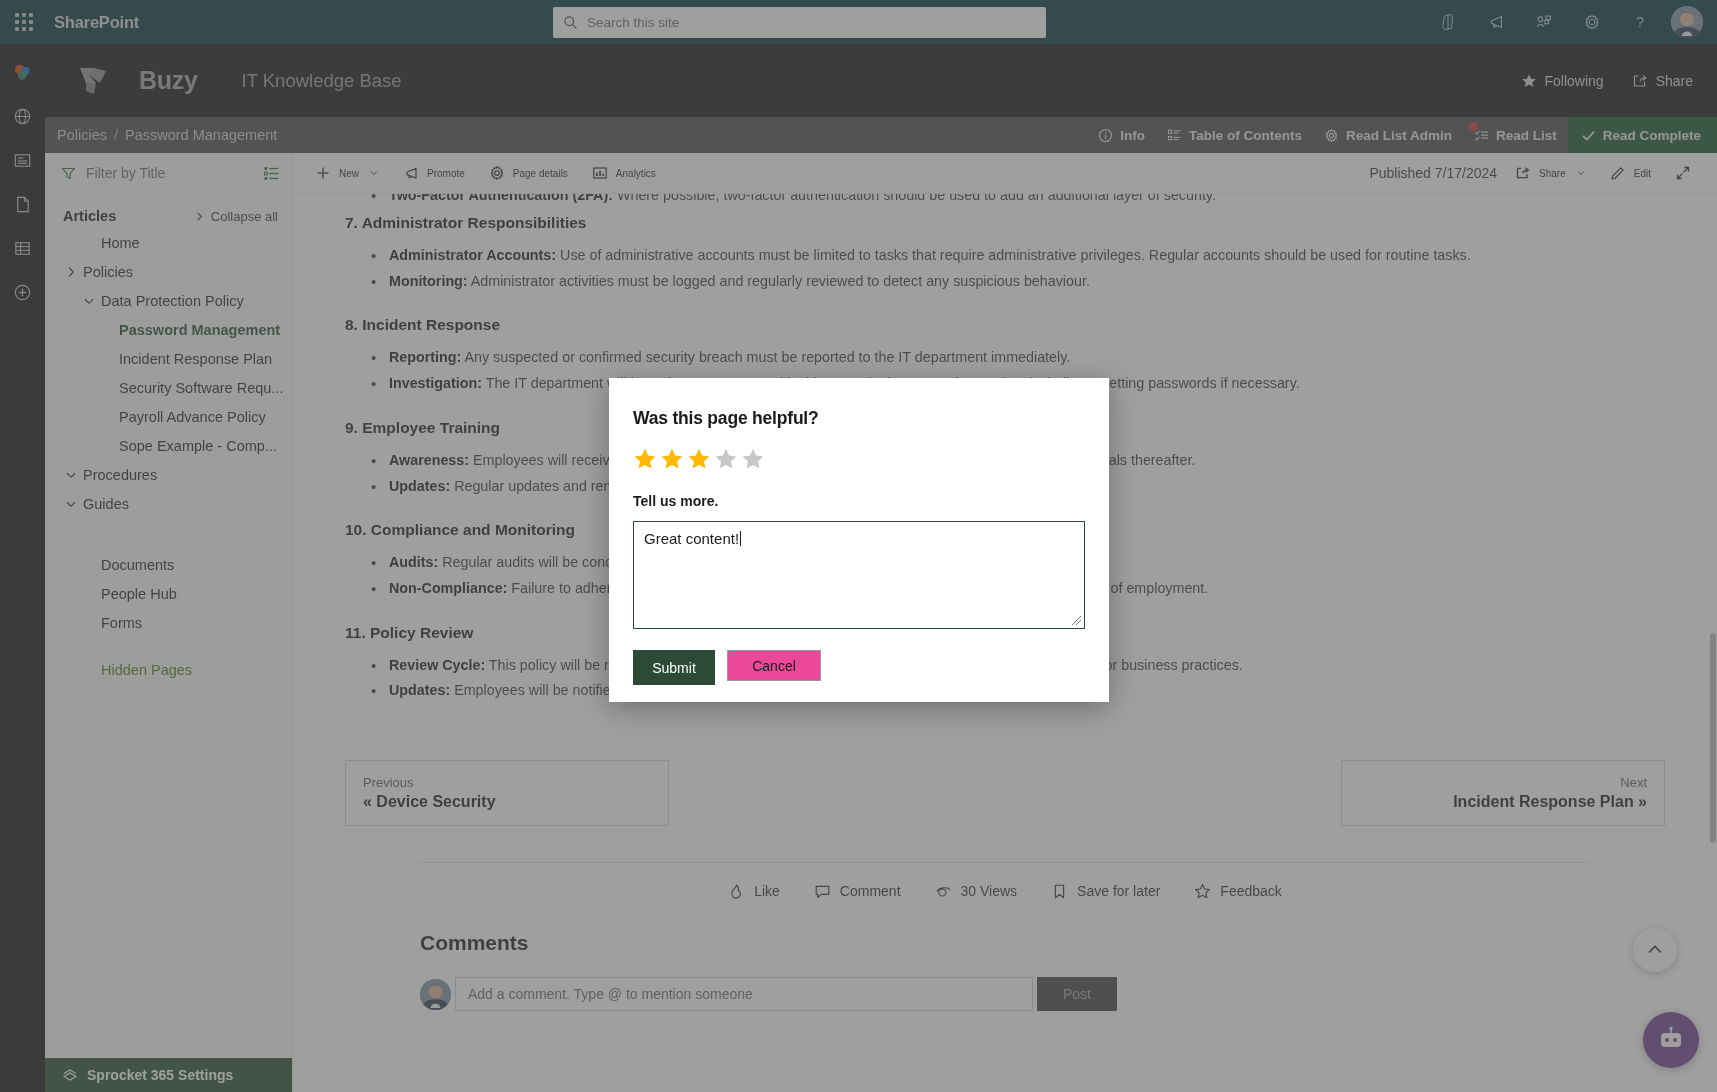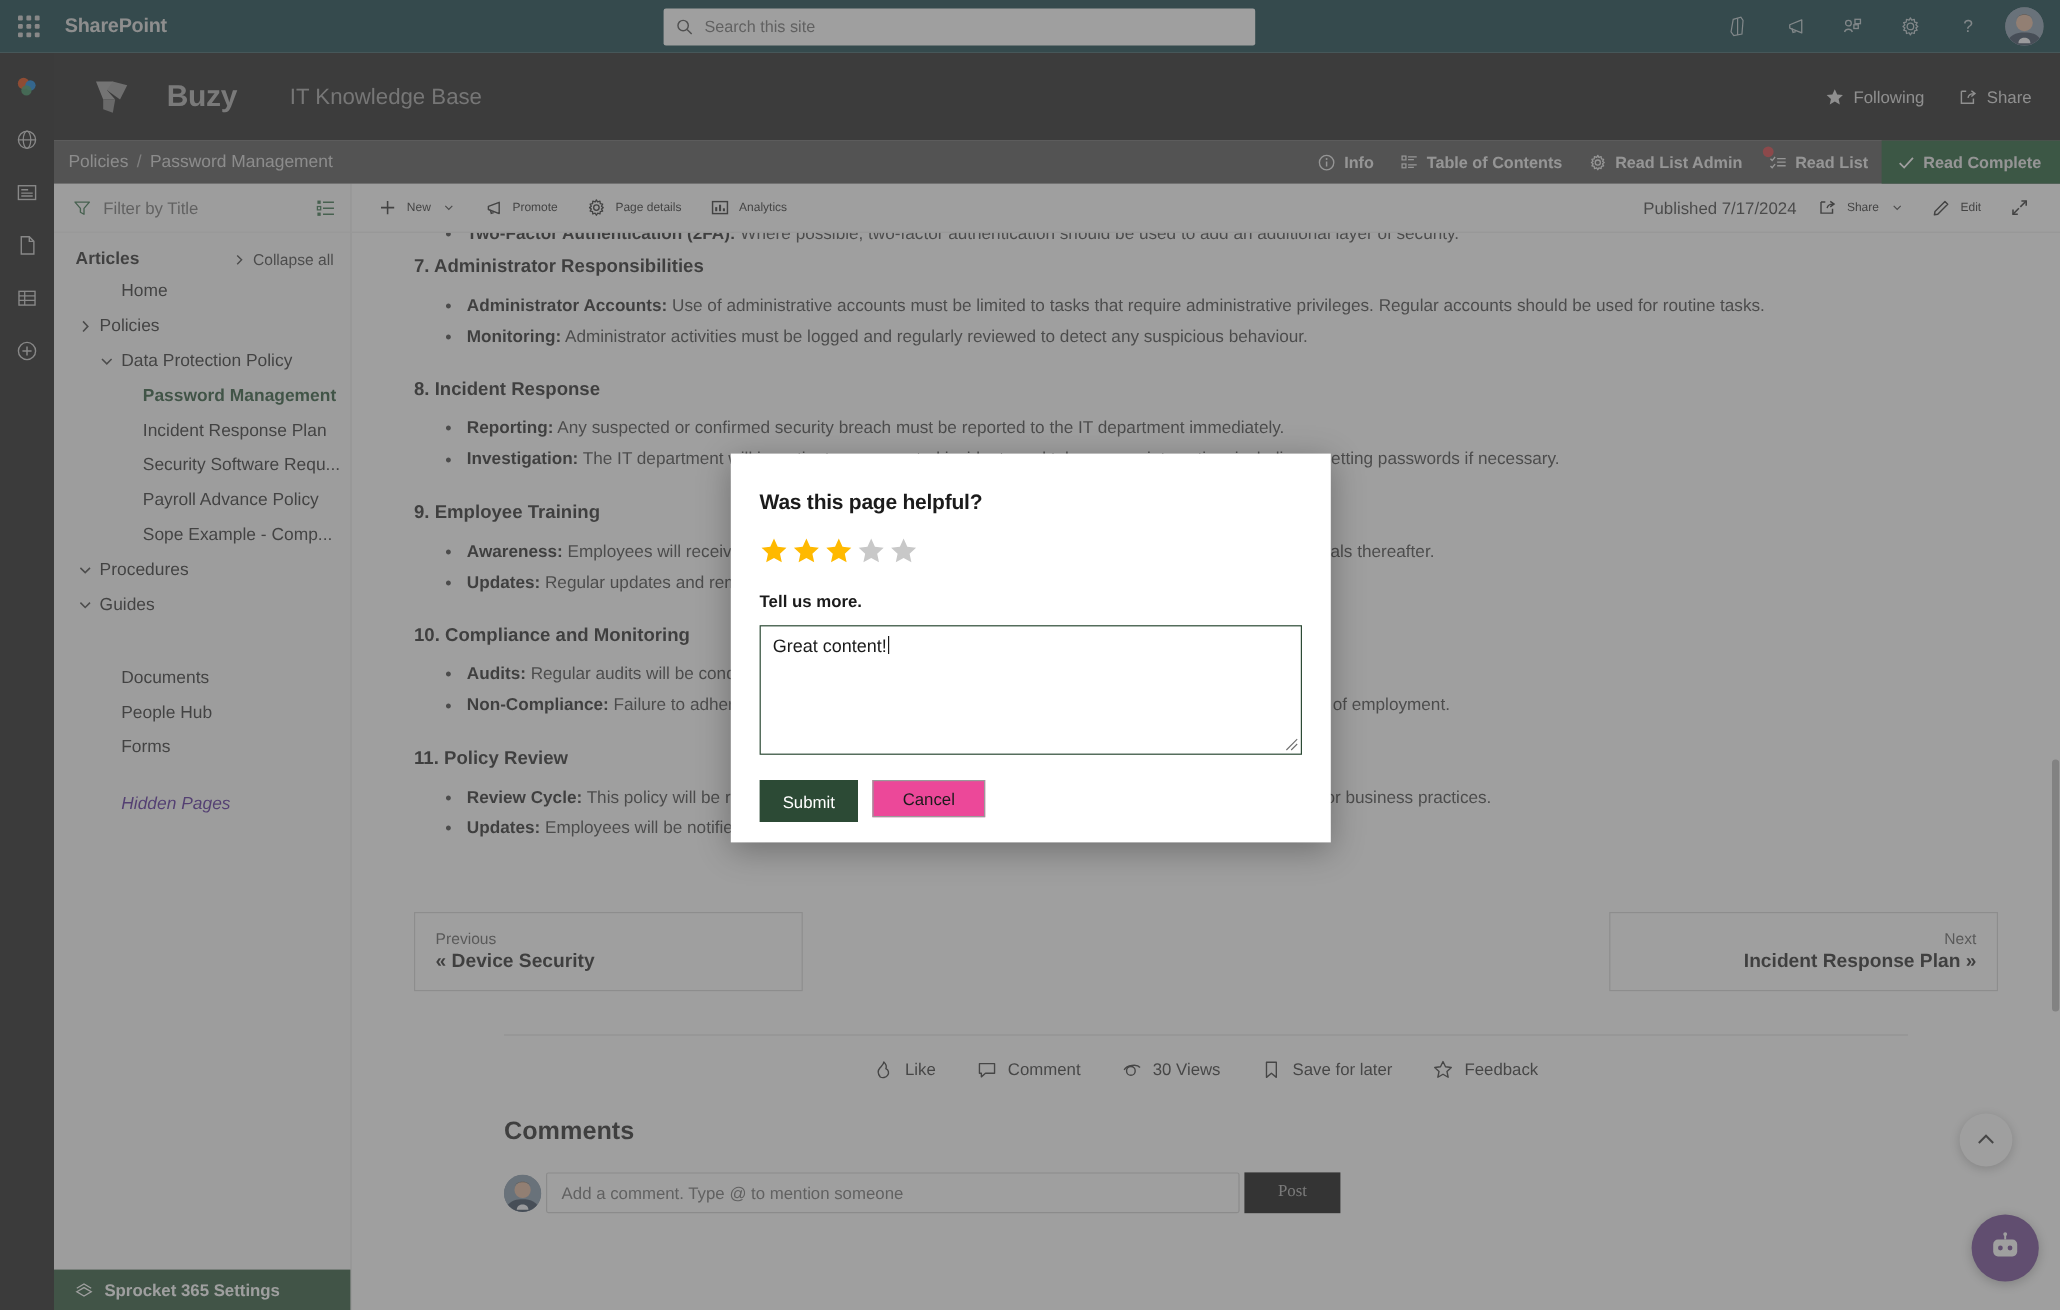--- a/index.html
+++ b/index.html
@@ -133,21 +133,21 @@
     display: flex; align-items: center; gap: 6px; font-size: 13px; color: #3a3a3a; cursor: pointer;
   }
   .nav-head .collapse svg { width: 11px; height: 11px; }
   .nav-row {
     display: flex; align-items: center; height: 29px; cursor: pointer; font-size: 14.5px;
     color: #242424; position: relative;
   }
   .nav-row .chev { width: 16px; height: 16px; flex: none; margin-right: 4px; }
   .nav-row .lbl { white-space: nowrap; overflow: hidden; text-overflow: ellipsis; }
   .nav-row.sel .lbl { color: #1f4d2e; font-weight: bold; }
-  .nav-row.italic .lbl { font-style: italic; color: #4c1d95; margin-top: 36px; }
+  .nav-row.italic .lbl { color: #4d7c0f; margin-top: 36px; }
   .settings-bar {
     flex: none; height: 34px; background: #1f4d2e; color: #ffffff;
     display: flex; align-items: center; gap: 9px; padding-left: 17px;
     font-size: 14px; font-weight: bold; cursor: pointer;
   }
   .settings-bar svg { width: 16px; height: 16px; }
 
   
   .content {
     position: absolute; left: 248px; top: 0; width: 1424px; height: 939px;
@@ -214,22 +214,22 @@
   .c-avatar {
     width: 31px; height: 31px; border-radius: 50%; overflow: hidden; flex: none;
     background: #8a99a8; position: relative;
   }
   .c-input {
     width: 578px; height: 34px; border: 1px solid #cfcfcf; border-radius: 2px;
     display: flex; align-items: center; padding: 0 12px; color: #6b6b6b; font-size: 14px;
     cursor: text; background: #fff;
   }
   .c-post {
-    width: 80px; height: 34px; background: #000000; color: #a6a6a6; font-size: 14px;
-    display: flex; align-items: center; justify-content: center; border: none; cursor: default; font-family: Liberation Serif, serif;
+    width: 80px; height: 34px; background: #404040; color: #a6a6a6; font-size: 14px;
+    display: flex; align-items: center; justify-content: center; border: none; cursor: default;
   }
 
   
   .overlay {
     position: absolute; left: 0; top: 0; width: 1717px; height: 1092px;
     background: rgba(90,90,90,0.58); z-index: 60;
   }
   .modal {
     position: absolute; left: 609px; top: 378px; width: 500px; height: 324px;
     background: #ffffff; z-index: 70;

